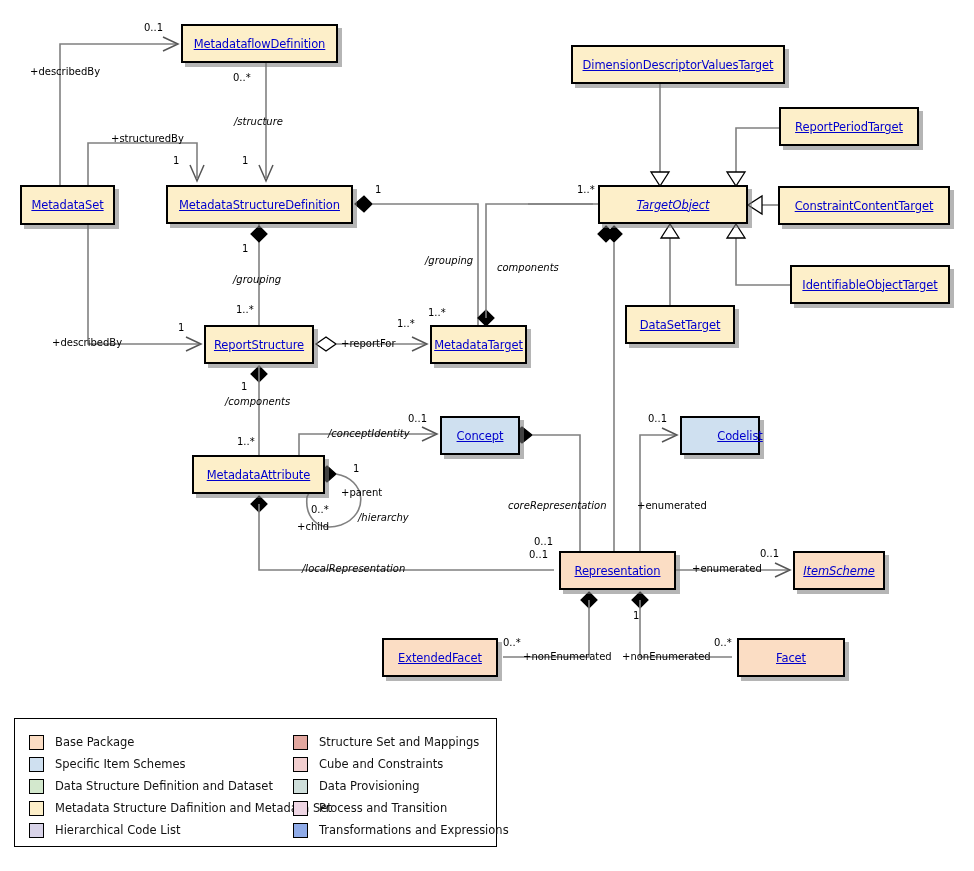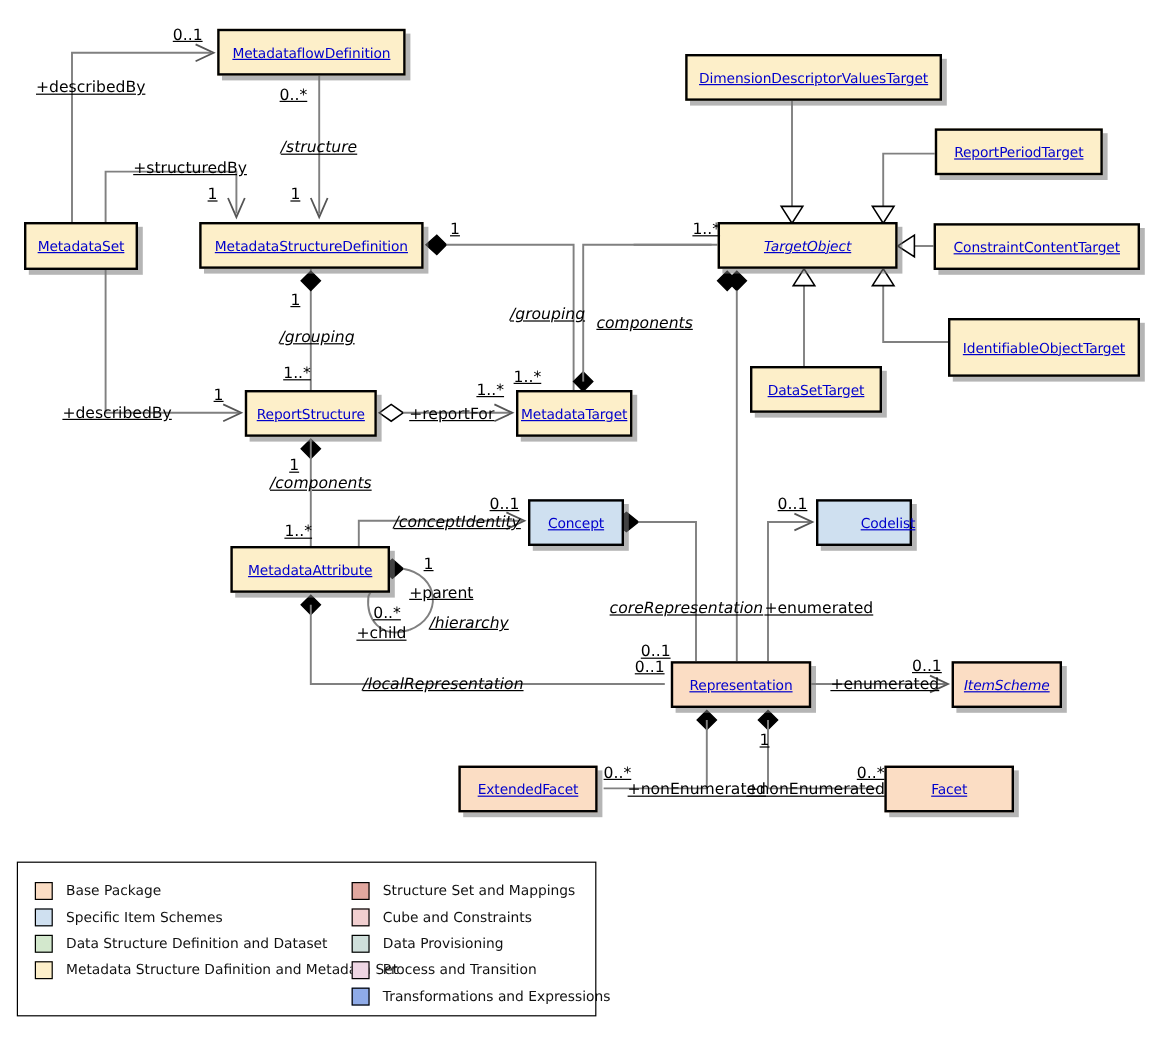--- a/index.html
+++ b/index.html
@@ -55,26 +55,25 @@
     font-family: "DejaVu Sans", "Liberation Sans", sans-serif;
   }
   .cls.abstract .nm { font-style: italic; }
   .c-msd  { background: #fdefc9; }
   .c-item { background: #cfe0f0; }
   .c-base { background: #fbddc4; }
 
   
   .lbl {
     position: absolute;
-    font-size: 13px;
+    font-size: 10px;
     color: #000000;
     white-space: nowrap;
     z-index: 6;
     font-family: "DejaVu Sans", "Liberation Sans", sans-serif;
-    text-decoration: underline;
   }
   .lbl.it { font-style: italic; }
 
   
   #legend {
     position: absolute;
     left: 14px;
     top: 718px;
     width: 483px;
     height: 129px;
@@ -219,21 +218,21 @@
       </div>
       <div class="cls c-msd" style="left: 779px; top: 107px; width: 140px; height: 39px;">
         <span class="nm">ReportPeriodTarget</span>
       </div>
       <div class="cls c-msd abstract" style="left: 598px; top: 185px; width: 150px; height: 39px;">
         <span class="nm">TargetObject</span>
       </div>
       <div class="cls c-msd" style="left: 778px; top: 186px; width: 172px; height: 39px;">
         <span class="nm">ConstraintContentTarget</span>
       </div>
-      <div class="cls c-msd" style="left: 790px; top: 265px; width: 160px; height: 49px; text-align: right;">
+      <div class="cls c-msd" style="left: 790px; top: 265px; width: 160px; height: 39px; text-align: right;">
         <span class="nm">IdentifiableObjectTarget</span>
       </div>
       <div class="cls c-msd" style="left: 625px; top: 305px; width: 110px; height: 39px;">
         <span class="nm">DataSetTarget</span>
       </div>
       <div class="cls c-item" style="left: 440px; top: 416px; width: 80px; height: 39px;">
         <span class="nm">Concept</span>
       </div>
       <div class="cls c-item" style="left: 680px; top: 416px; width: 80px; height: 39px; padding-left: 40px;">
         <span class="nm">Codelist</span>
@@ -308,20 +307,24 @@
           <span class="legtxt">Specific Item Schemes</span>
         </div>
         <div class="legrow">
           <span class="swatch" style="background: rgb(211, 232, 205);"></span>
           <span class="legtxt">Data Structure Definition and Dataset</span>
         </div>
         <div class="legrow">
           <span class="swatch" style="background: rgb(253, 239, 201);"></span>
           <span class="legtxt">Metadata Structure Dafinition and Metadata Set</span>
         </div>
+        <div class="legrow">
+          <span class="swatch" style="background: rgb(216, 211, 232);"></span>
+          <span class="legtxt">Hierarchical Code List</span>
+        </div>
       </div>
     <div class="legcol right" id="legright">
         <div class="legrow">
           <span class="swatch" style="background: rgb(226, 167, 159);"></span>
           <span class="legtxt">Structure Set and Mappings</span>
         </div>
         <div class="legrow">
           <span class="swatch" style="background: rgb(242, 207, 208);"></span>
           <span class="legtxt">Cube and Constraints</span>
         </div>

